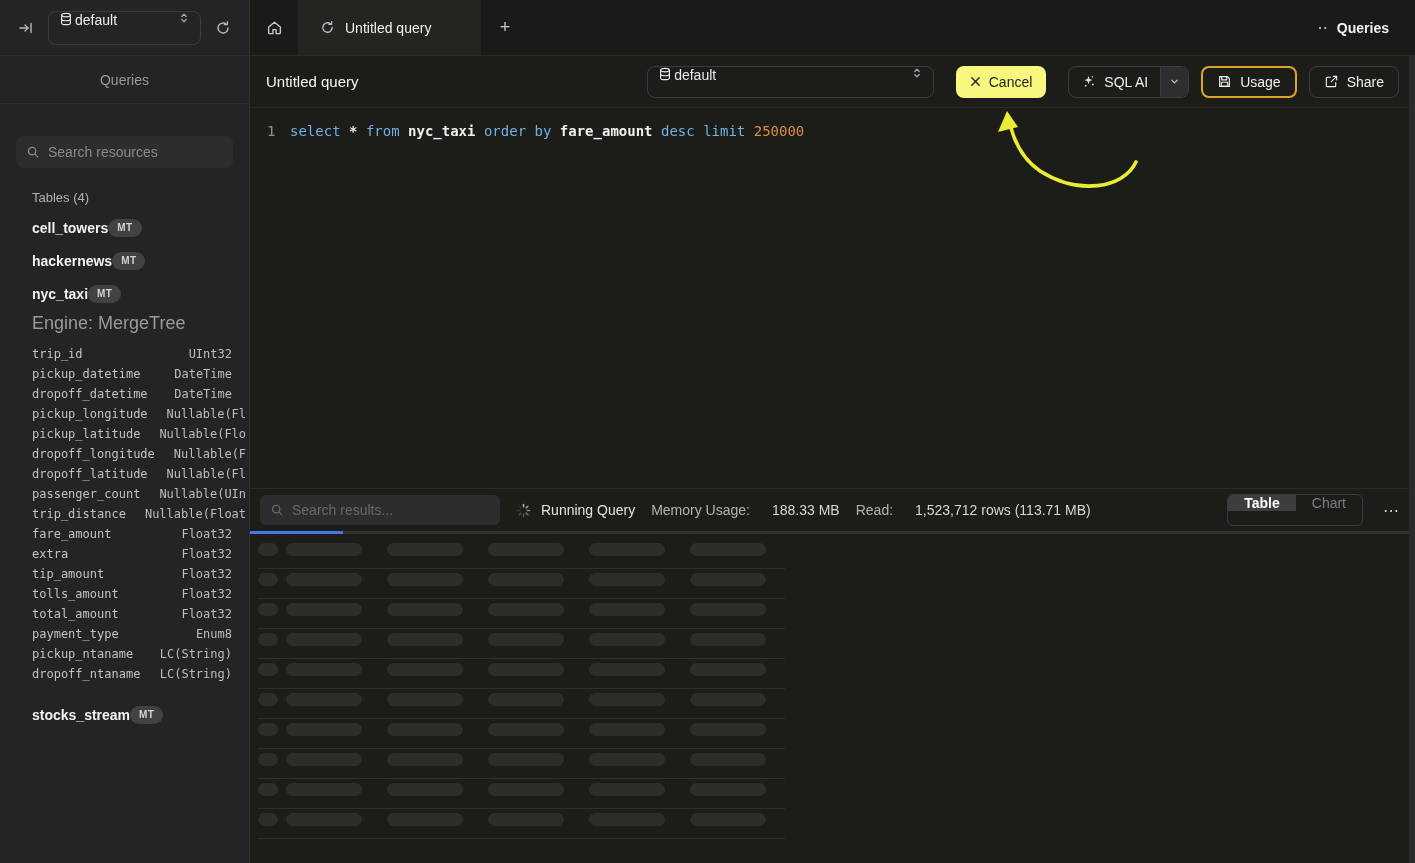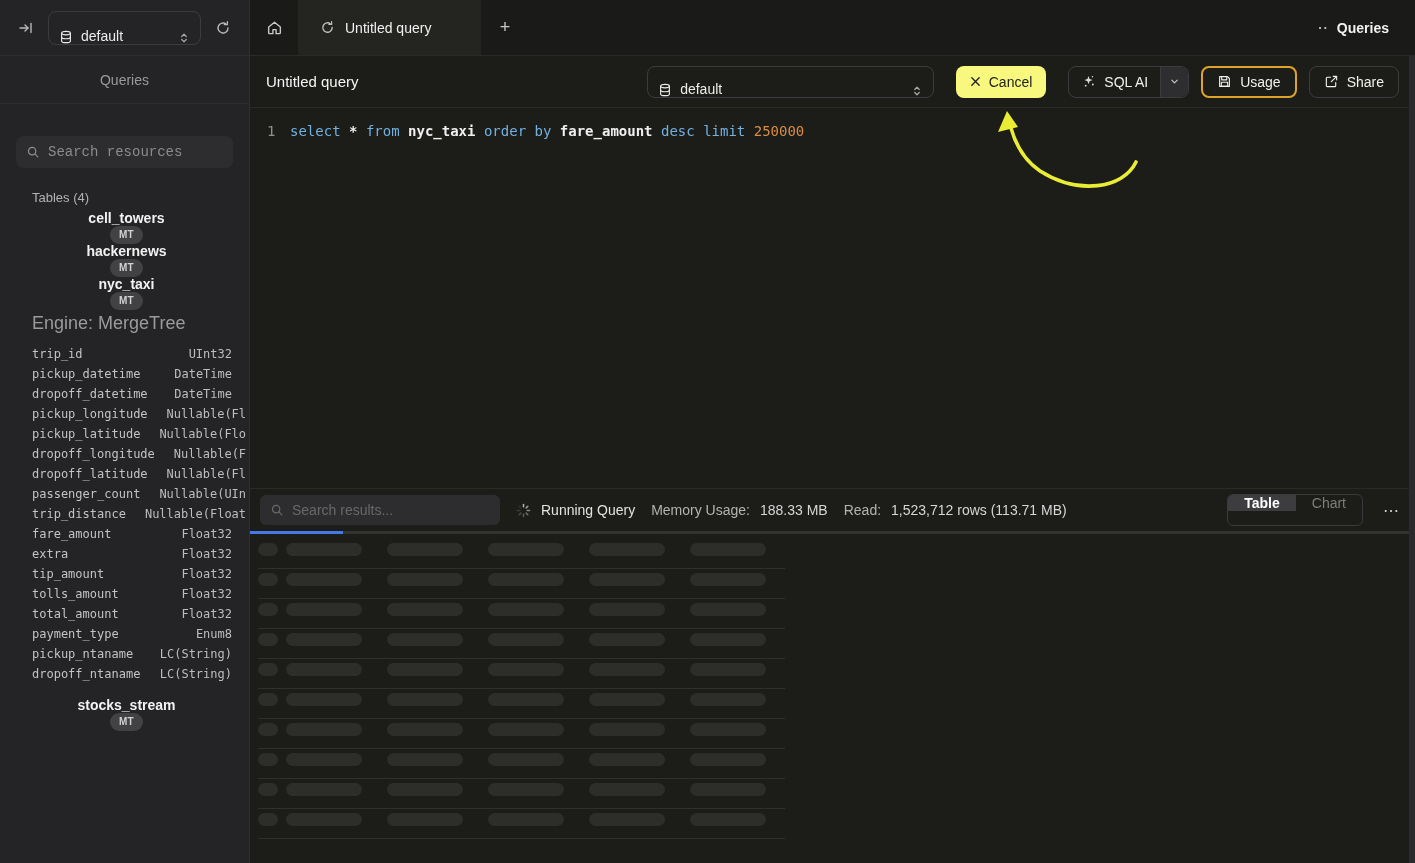--- a/index.html
+++ b/index.html
@@ -23,21 +23,21 @@
     height:56px; flex:0 0 56px; border-bottom:1px solid #2e2e31;
     display:flex; align-items:center; padding:0 12px; gap:8px;
   }
   .icon-btn {
     background:none; border:none; color:#b9b9b9; cursor:pointer;
     display:flex; align-items:center; justify-content:center;
     width:28px; height:28px; border-radius:6px;
   }
   .db-select {
     flex:1; height:34px; border:1px solid #3c3c3f; border-radius:8px;
-    background:transparent; display:flex; align-items:flex-end; gap:8px;
+    background:transparent; display:flex; align-items:flex-start; gap:2px;
     padding:0 10px; color:#ececec; cursor:pointer;
   }
   .db-select .grow { flex:1; text-align:left; font-size:14px; }
   .sidebar-tabs {
     height:48px; flex:0 0 48px; display:flex; border-bottom:1px solid #2e2e31;
   }
   .side-tab {
     flex:1; display:flex; align-items:center; justify-content:center;
     font-size:14px; color:#9a9a9a; cursor:pointer; position:relative;
     background:none; border:none; font-family:inherit;
@@ -53,27 +53,27 @@
     background:#eef056; color:#1c1c1c; font-size:14px; font-weight:500;
     display:flex; align-items:center; justify-content:center; gap:8px;
     cursor:pointer; font-family:inherit;
   }
   .search-box {
     margin-top:16px; height:32px; background:#2d2d30; border-radius:8px;
     display:flex; align-items:center; gap:8px; padding:0 10px;
   }
   .search-box input {
     flex:1; background:transparent; border:none; outline:none;
-    color:#d8d8d8; font-size:14px; font-family:Liberation Mono, monospace;
+    color:#d8d8d8; font-size:14px; font-family:Liberation Sans, sans-serif;
   }
   .search-box input::placeholder { color:#8b8b8b; }
   .section-label { margin:22px 0 6px 16px; font-size:13px; color:#b2b2b2; }
   .table-item {
-    height:33px; display:flex; align-items:center; justify-content:flex-end;
-    padding-left:16px; padding-right:12px; cursor:pointer; border-radius:6px;flex-direction:column;
+    height:33px; display:flex; align-items:center; justify-content:flex-start;
+    padding-left:16px; padding-right:12px; cursor:pointer; border-radius:6px;
   }
   .table-item .tname { font-size:14px; font-weight:600; color:#f2f2f2; }
   .badge {
     background:#424245; color:#d2d2d2; font-size:10px; font-weight:700;
     letter-spacing:.4px; border-radius:10px; padding:4px 9px; line-height:1;
   }
   .engine-line { padding-left:16px; margin:3px 0 10px; font-size:18px; color:#9a9a9a; }
   .columns-list { padding-left:16px; padding-right:1px; margin-bottom:14px; }
   .col-row {
     display:flex; justify-content:space-between; align-items:center;
@@ -168,21 +168,21 @@
     display:flex; align-items:center; gap:8px; padding:0 10px; opacity:.85;
   }
   .results-search input {
     flex:1; background:transparent; border:none; outline:none;
     color:#bbb; font-size:14px; font-family:inherit;
   }
   .results-search input::placeholder { color:#767676; }
   .status-group { display:flex; align-items:center; gap:10px; color:#e2e2e2; font-size:14px; }
   .stat-label { color:#b3b3b3; font-size:14px; }
   .stat-value { color:#d6d6d6; font-size:14px; margin-left:2px; }
-  .stat-pair { display:flex; align-items:flex-start; gap:8px; }
+  .stat-pair { display:flex; align-items:flex-start; gap:20px; }
   .rt-spacer { flex:1; }
   .view-toggle {
     display:flex; align-items:flex-start; height:32px; border:1px solid #3a3a3d;
     border-radius:6px; overflow:hidden;
   }
   .seg {
     border:none; background:transparent; color:#7d7d7d; font-size:14px;
     padding:0 16px; cursor:pointer; font-family:inherit;
   }
   .seg.active { background:#3d3d40; color:#ffffff; font-weight:600; }

